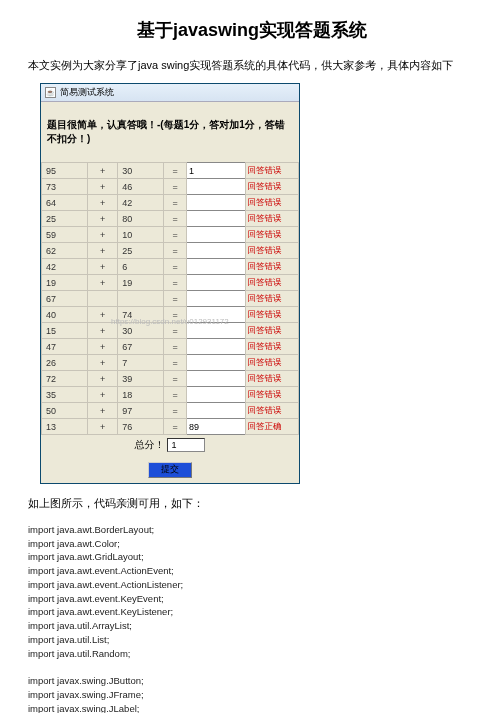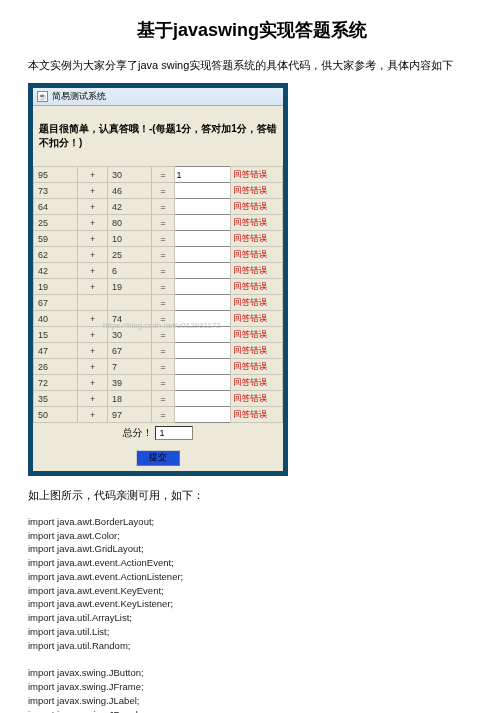--- a/index.html
+++ b/index.html
@@ -1,19 +1,19 @@
 <!DOCTYPE html>
 <html><head>
 <meta charset="utf-8">
 <style>
 * { margin: 0; padding: 0; box-sizing: border-box; }
 body { font-family: "Microsoft YaHei", Arial, sans-serif; background: #fff; width: 504px; }
 .page-title { text-align: center; font-size: 18px; font-weight: bold; margin: 18px 0 16px; }
 .intro { font-size: 11px; margin: 0 0 10px 28px; }
-.window-frame { width: 260px; margin-left: 28px; border: 5px solid #0c4a6e; background: #ece9d8; }
+.window-frame { width: 260px; margin-left: 40px; border: 1px solid #0c4a6e; background: #ece9d8; }
 .titlebar { display: flex; align-items: center; background: linear-gradient(#e6f0fa, #d7e4f2); border-bottom: 1px solid #aab; height: 18px; padding: 0 4px; font-size: 9px; }
 .titlebar .coffee { width: 11px; height: 11px; background: #fff; border: 1px solid #888; margin-right: 4px; display: flex; align-items: center; justify-content: center; font-size: 7px; color: #b36; }
 .instruction { font-size: 10px; font-weight: bold; padding: 16px 6px; }
 .quiz-table { border-collapse: collapse; width: 100%; font-size: 9px; }
 .quiz-table td { border: 1px solid #c8c4b8; padding: 1px 2px; height: 16px; }
 .quiz-table td.num { text-align: left; width: 36px; padding-left: 4px; color: #333; background: #ece9d8; }
 .quiz-table td.op { text-align: center; width: 24px; color: #333; background: #ece9d8; }
 .quiz-table td.eq { text-align: center; width: 18px; color: #333; background: #ece9d8; }
 .quiz-table td.answer { width: 46px; background: #fff; border: 1px inset #888; padding: 0 2px; }
 .quiz-table td.result { width: 42px; font-size: 8.5px; padding-left: 2px; background: #ece9d8; }
@@ -165,20 +165,28 @@
             <td class="result wrong">回答错误</td>
           </tr>
           <tr>
             <td class="num">50</td>
             <td class="op">+</td>
             <td class="num">97</td>
             <td class="eq">=</td>
             <td class="answer"></td>
             <td class="result wrong">回答错误</td>
           </tr>
+          <tr>
+            <td class="num">13</td>
+            <td class="op">+</td>
+            <td class="num">76</td>
+            <td class="eq">=</td>
+            <td class="answer">89</td>
+            <td class="result right">回答正确</td>
+          </tr>
         </tbody>
     </table>
   </div>
   <div class="score-row">
     <span>总分！</span>
     <span class="score-box">1</span>
   </div>
   <div class="submit-row">
     <button class="submit-btn">提交</button>
   </div>

